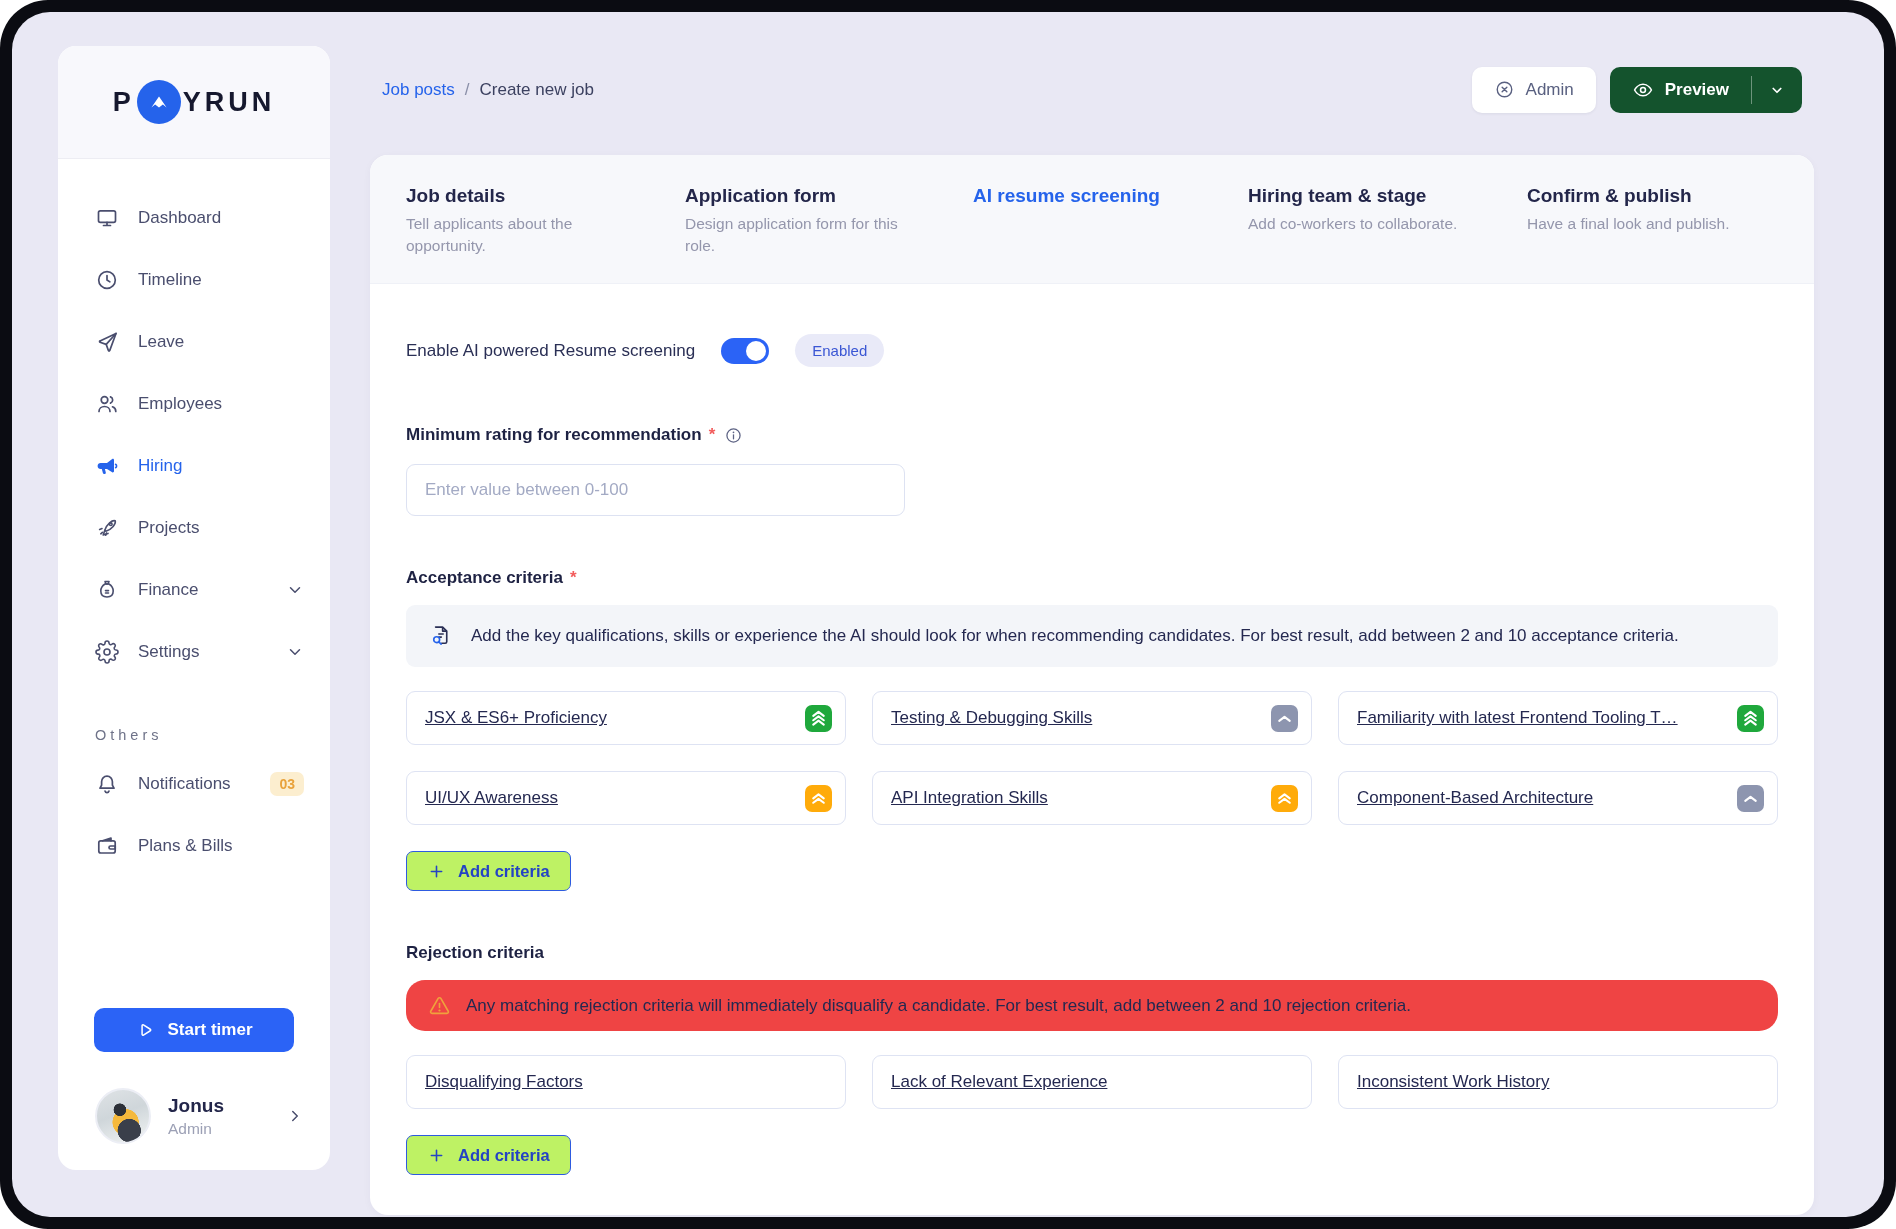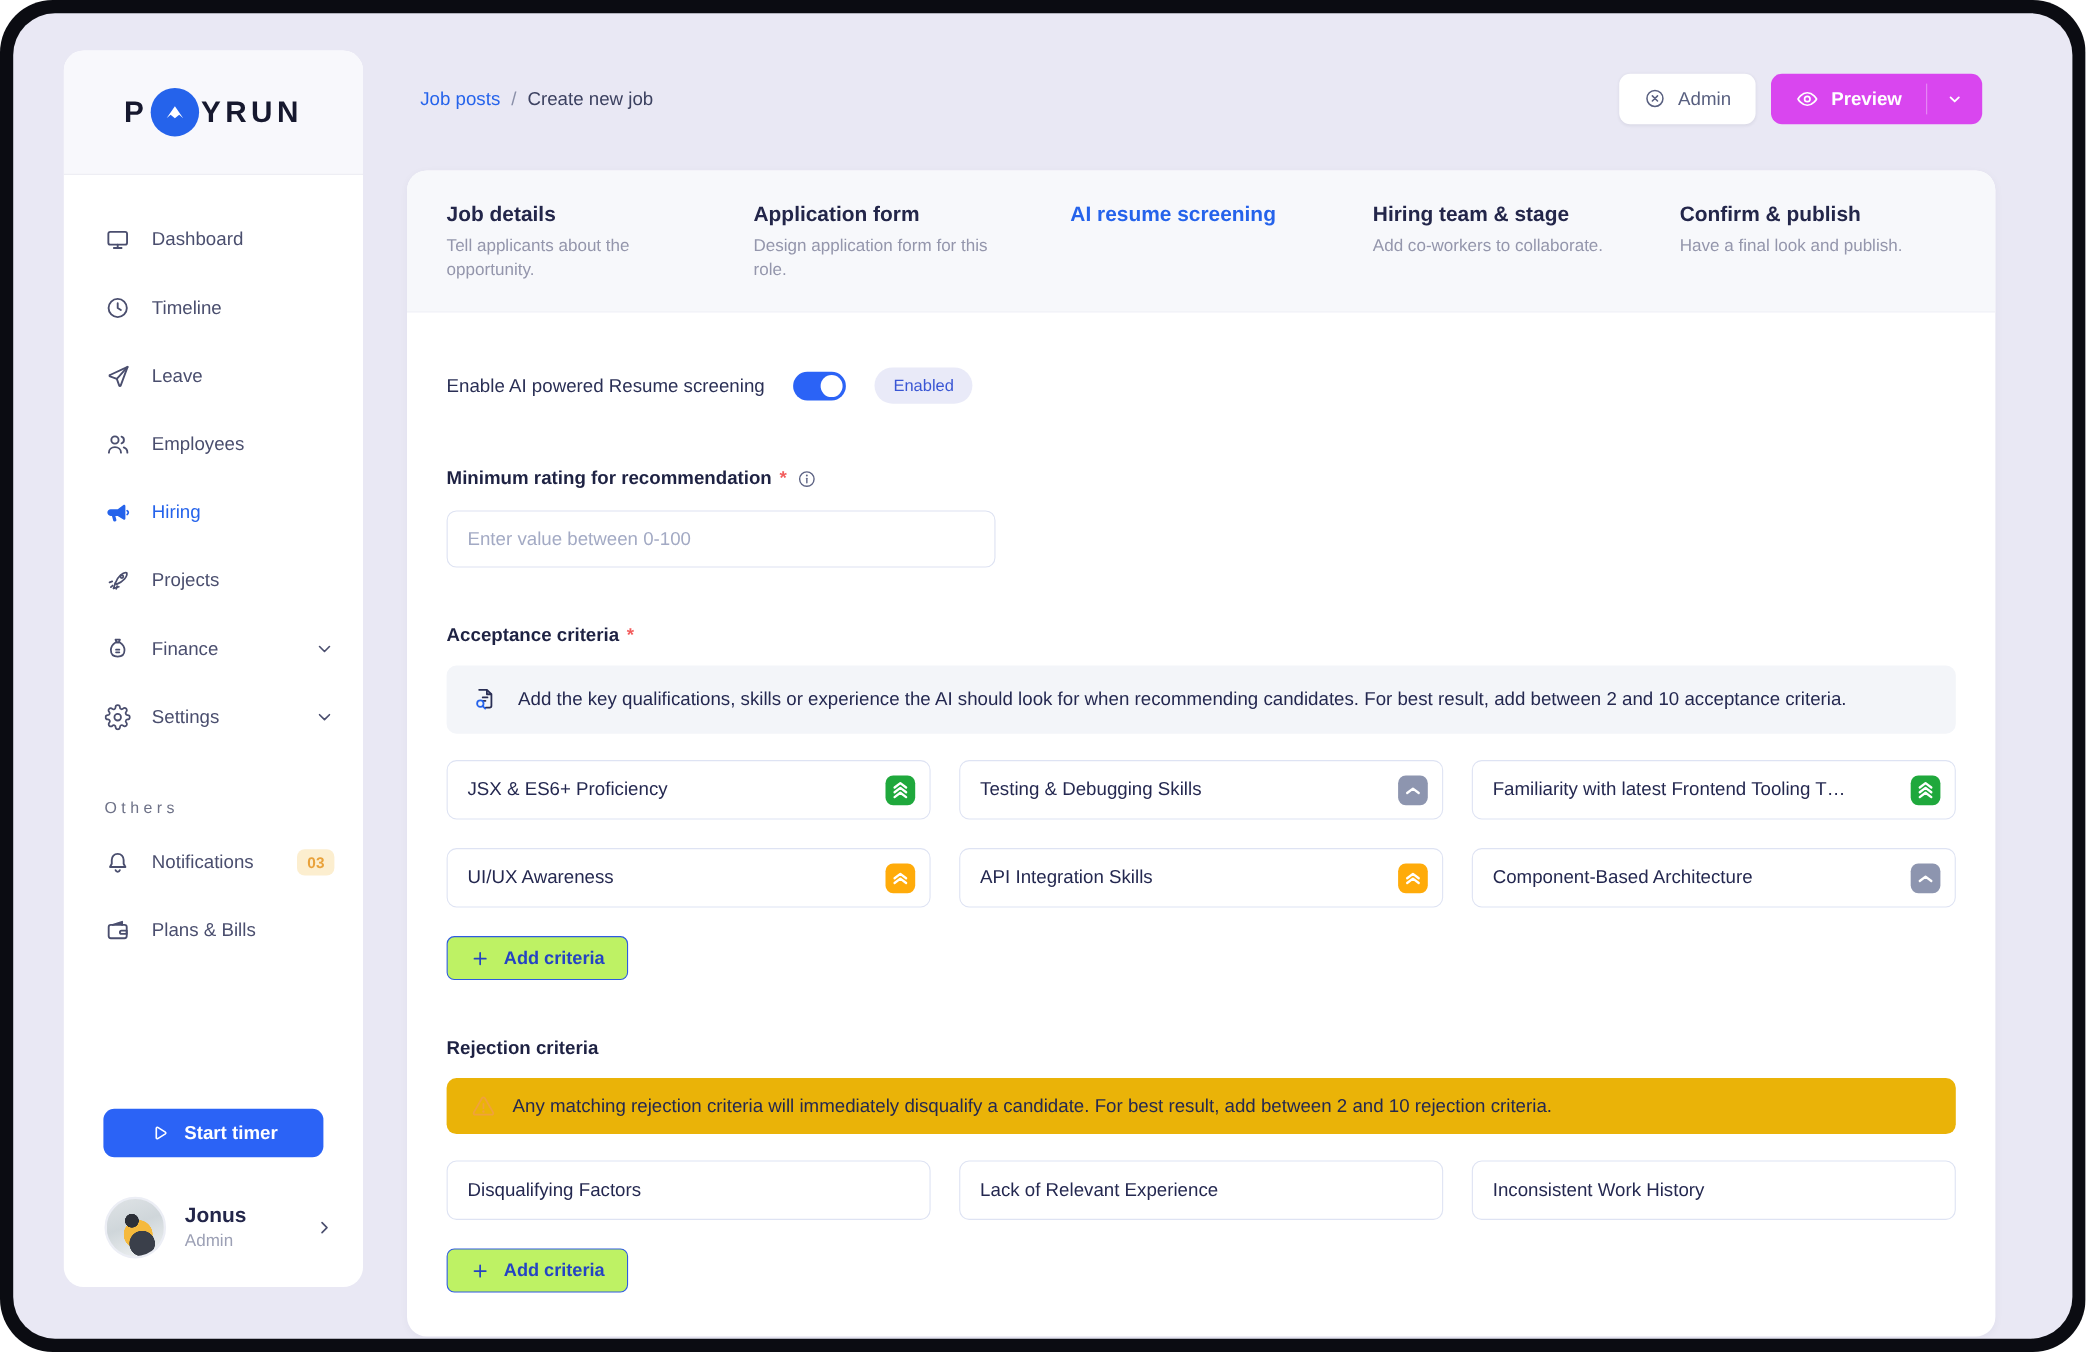--- a/index.html
+++ b/index.html
@@ -40,21 +40,21 @@
   
   .main{position:absolute;left:358px;top:0;right:70px;bottom:0;}
   .topbar{height:131px;display:flex;align-items:center;padding:12px 12px 0 12px;}
   .breadcrumb{font-size:17px;display:flex;gap:10px;align-items:flex-start;}
   .crumb-link{color:#2563eb;cursor:pointer;}
   .crumb-sep{color:#8a8fa8;}
   .crumb-current{color:#3c4160;}
   .topbar-actions{margin-left:auto;display:flex;gap:14px;align-items:center;}
   .btn-close{height:46px;background:#fff;border:none;border-radius:10px;padding:0 22px;display:flex;align-items:center;gap:11px;font-size:17px;color:#596080;font-family:inherit;box-shadow:0 1px 3px rgba(25,28,60,.07);cursor:pointer;}
   .btn-close svg{width:21px;height:21px;color:#596080;}
-  .btn-preview{height:46px;background:#d946ef;border:none;border-radius:10px;display:flex;align-items:stretch;color:#fff;font-family:inherit;padding:0;cursor:pointer;overflow:hidden;}
+  .btn-preview{height:46px;background:#14532d;border:none;border-radius:10px;display:flex;align-items:stretch;color:#fff;font-family:inherit;padding:0;cursor:pointer;overflow:hidden;}
   .btn-preview .pv-main{display:flex;align-items:center;gap:11px;padding:0 22px;font-size:17px;font-weight:600;}
   .btn-preview .pv-main svg{width:22px;height:22px;}
   .btn-preview .pv-divider{width:1px;background:rgba(255,255,255,.38);margin:9px 0;}
   .btn-preview .pv-caret{display:flex;align-items:center;padding:0 16px;}
   .btn-preview .pv-caret svg{width:18px;height:18px;}
 
   .card{background:#ffffff;border-radius:18px;min-height:978px;box-shadow:0 2px 8px rgba(30,33,70,.04);overflow:hidden;}
   .steps{display:grid;grid-template-columns:279px 288px 275px 279px 1fr;background:#f7f8fb;border-bottom:1px solid #eff1f7;padding:30px 36px 26px 36px;}
   .step{padding-right:48px;}
   .step-title{font-size:19px;font-weight:700;color:#23264a;}
@@ -74,36 +74,36 @@
   .min-rating{margin-top:58px;}
   .text-input{margin-top:19px;width:499px;height:52px;border:1px solid #dde2f2;border-radius:9px;padding:0 18px;font-size:17px;font-family:inherit;color:#2a2f55;box-sizing:border-box;background:#fff;}
   .text-input::placeholder{color:#a3aac4;}
 
   .section{margin-top:52px;}
   .note-box{margin-top:17px;background:#f3f5f9;border-radius:9px;padding:18px 22px;display:flex;gap:17px;align-items:center;}
   .note-box .note-ic{width:26px;height:26px;flex:0 0 auto;color:#2a2f55;}
   .note-text{font-size:17px;line-height:1.55;color:#242850;}
 
   .chip-grid{display:grid;grid-template-columns:1fr 1fr 1fr;gap:26px 26px;margin-top:24px;}
-  .chip{height:52px;border:1px solid #dee3f3;border-radius:9px;background:#fff;display:flex;align-items:center;padding:0 13px 0 18px;font-size:17px;color:#242850;}
+  .chip{height:52px;border:1px solid #dee3f3;border-radius:9px;background:#fff;display:flex;align-items:center;padding:0 13px 0 18px;font-size:17px;color:#242850;text-decoration:underline;}
   .chip .chip-label{flex:1;white-space:nowrap;overflow:hidden;text-overflow:ellipsis;}
   .prio{width:27px;height:27px;border-radius:7px;display:flex;align-items:center;justify-content:center;flex:0 0 auto;margin-left:12px;}
   .prio svg{width:21px;height:21px;overflow:hidden;}
   .prio[data-priority="high"]{background:#1fa83c;}
   .prio[data-priority="medium"]{background:#ffab0a;}
   .prio[data-priority="low"]{background:#8d95af;}
   .prio[data-priority="medium"] .c3{display:none;}
   .prio[data-priority="medium"] svg{transform:translateY(2.5px);}
   .prio[data-priority="low"] .c2,.prio[data-priority="low"] .c3{display:none;}
   .prio[data-priority="low"] svg{transform:translateY(5px);}
 
   .btn-add{margin-top:26px;height:40px;background:#bef264;border:1.5px solid #2e5be0;border-radius:7px;color:#2443c4;font-size:16.5px;font-weight:600;font-family:inherit;display:inline-flex;align-items:center;gap:12px;padding:0 20px;cursor:pointer;}
   .btn-add svg{width:19px;height:19px;}
 
-  .warn-box{margin-top:17px;background:#eab308;border-radius:9px;padding:14px 22px;display:flex;gap:15px;align-items:center;}
+  .warn-box{margin-top:17px;background:#ef4444;border-radius:19px;padding:14px 22px;display:flex;gap:15px;align-items:center;}
   .warn-box .warn-ic{width:23px;height:23px;flex:0 0 auto;color:#f0a23c;}
   .warn-text{font-size:17px;color:#242850;}
 </style>
 </head>
 <body>
 
 <div class="canvas">
   <div class="frame">
     <div class="inner">
 

